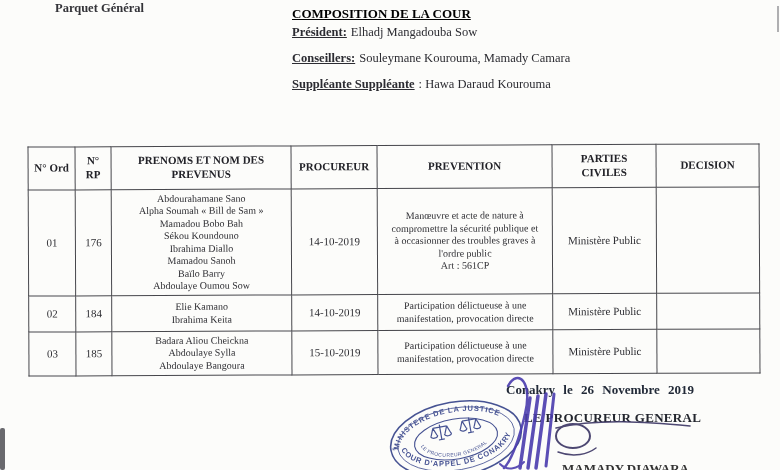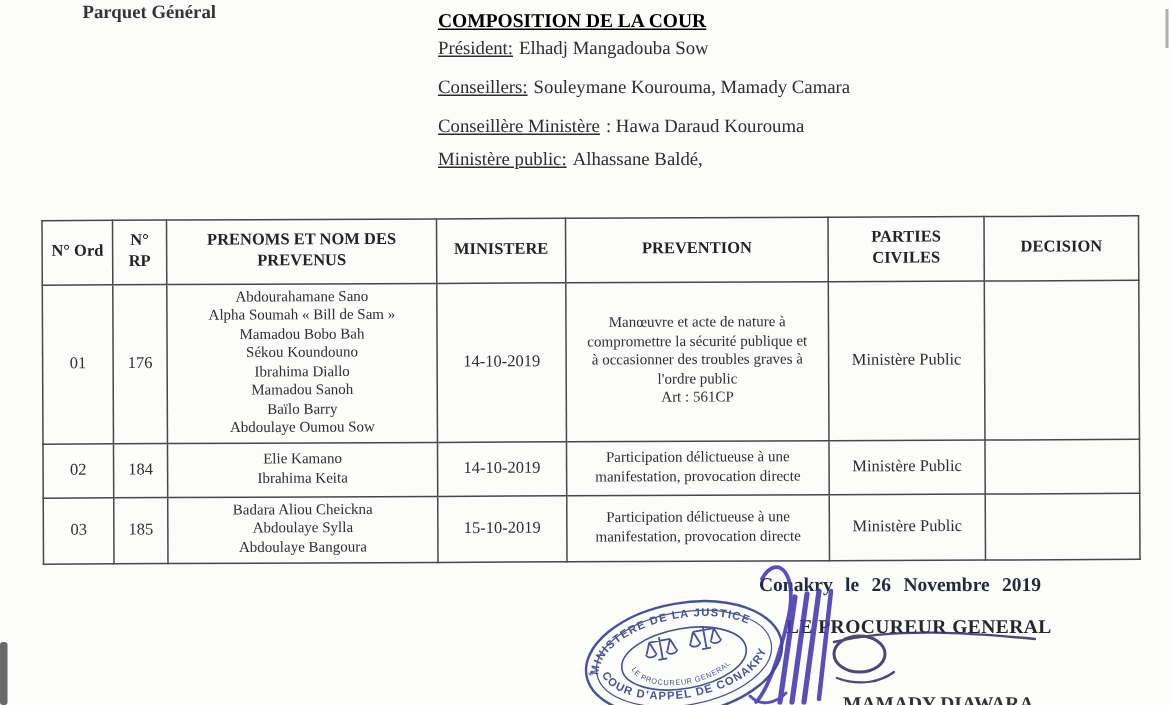--- a/index.html
+++ b/index.html
@@ -8,21 +8,21 @@
     background:#fcfcfa;
     font-family:"Liberation Serif", serif;
     color:#2b2b2e;
   }
   
   .corner-label{
     position:absolute;left:55px;top:1px;
     font-weight:bold;font-size:12.5px;color:#333338;
   }
   .hl{position:absolute;left:292px;white-space:nowrap;font-size:12.5px;color:#2c2c32;}
-  .hl .lbl{font-weight:normal;text-decoration:underline;margin-right:4px;text-align:right;}
+  .hl .lbl{font-weight:bold;text-decoration:underline;margin-right:4px;text-align:right;}
   .hl .val{font-weight:normal;margin-top:28px;}
   .hl-title{top:6px;font-weight:bold;text-decoration:underline;font-size:13px;color:#000000;}
   .hl-1{top:25px}.hl-2{top:51px}.hl-3{top:77px}.hl-4{top:99px}.hl-5{top:121px}
   
   .doc-table{
     position:absolute;left:28px;top:145px;width:731px;
     border-collapse:collapse;table-layout:fixed;
     transform:rotate(-0.25deg);
   }
   .doc-table th,.doc-table td{
@@ -66,44 +66,41 @@
 
   <div class="hl hl-title">COMPOSITION DE LA COUR</div>
 
   <div class="hl hl-1">
     <span class="lbl">Président:</span><span class="val">Elhadj Mangadouba Sow</span>
   </div>
   <div class="hl hl-2">
     <span class="lbl">Conseillers:</span><span class="val">Souleymane Kourouma, Mamady Camara</span>
   </div>
   <div class="hl hl-3">
-    <span class="lbl">Conseillère Ministère</span><span class="val">: Hawa Daraud Kourouma</span>
-  </div>
-  <div class="hl hl-4">
-    <span class="lbl">Ministère public:</span><span class="val">Alhassane Baldé,</span>
+    <span class="lbl">Suppléante Suppléante</span><span class="val">: Hawa Daraud Kourouma</span>
   </div>
 
   <table class="doc-table">
     <colgroup>
       <col style="width:47px">
         <col style="width:36px">
         <col style="width:180px">
       <col style="width:86px">
         <col style="width:175px">
         <col style="width:104px">
         <col style="width:103px">
     </colgroup>
     <thead>
       <tr>
           <th>N° Ord</th>
           <th>N°
 RP</th>
           <th>PRENOMS ET NOM DES
 PREVENUS</th>
-          <th>MINISTERE</th>
+          <th>PROCUREUR</th>
           <th>PREVENTION</th>
           <th>PARTIES
 CIVILES</th>
           <th>DECISION</th>
         </tr>
     </thead>
     <tbody>
         <tr>
           <td>01</td>
           <td>176</td>

